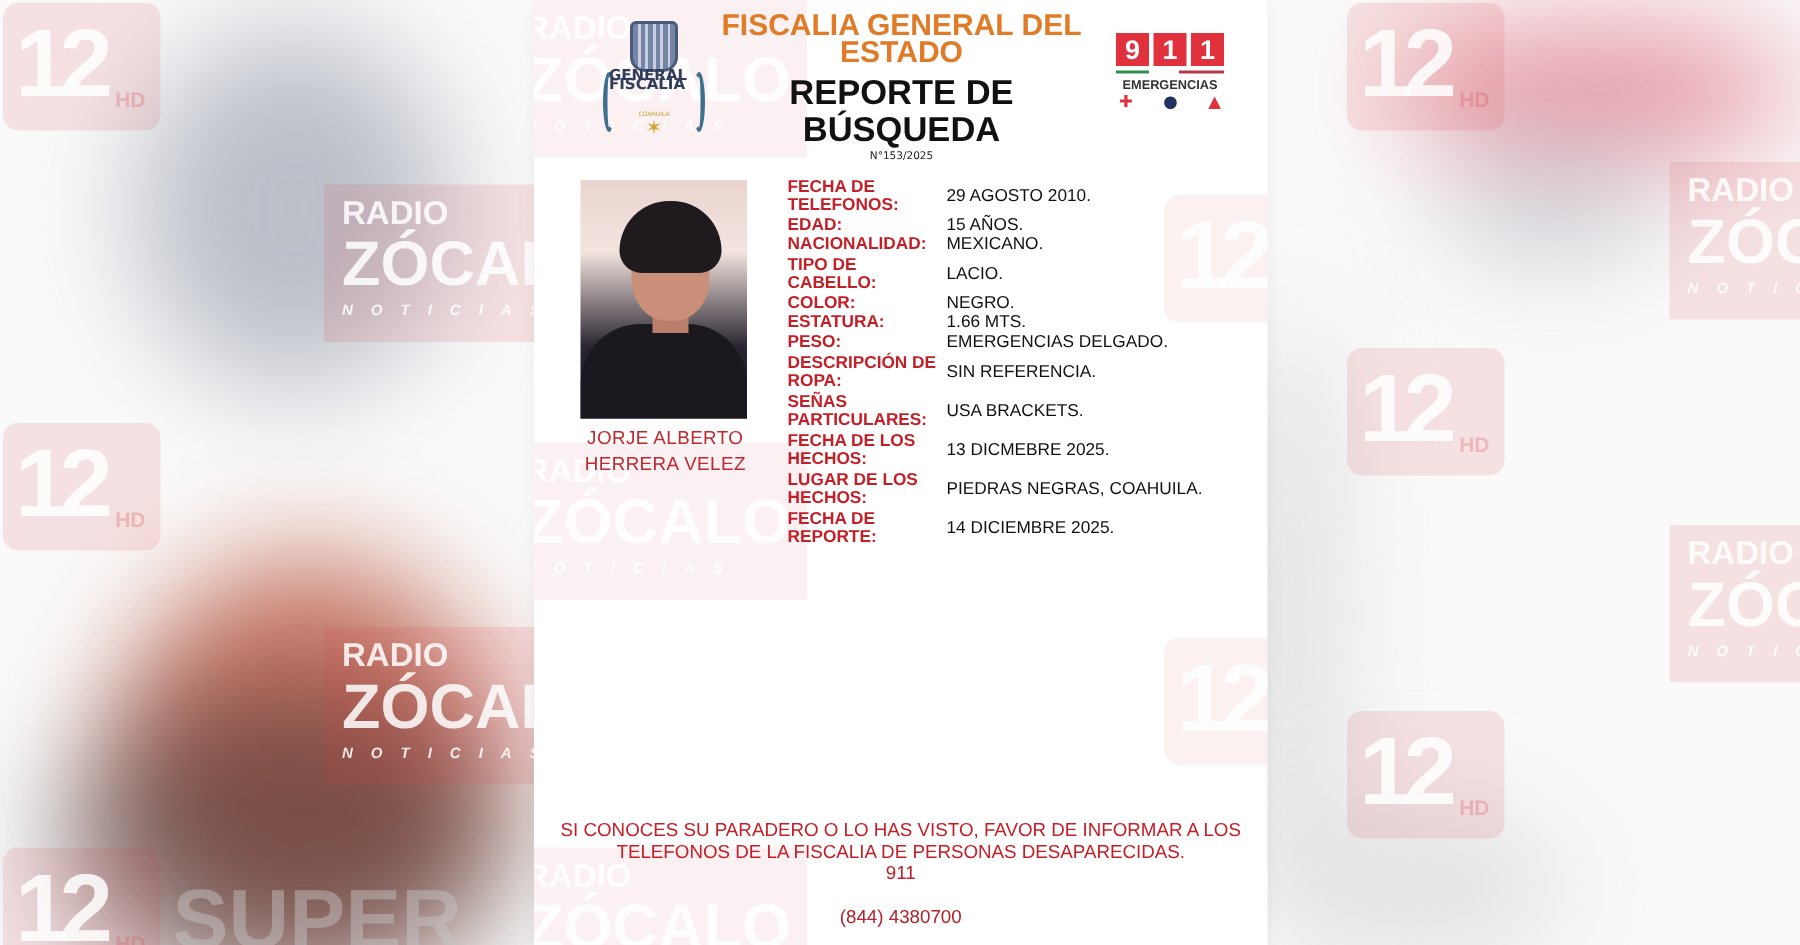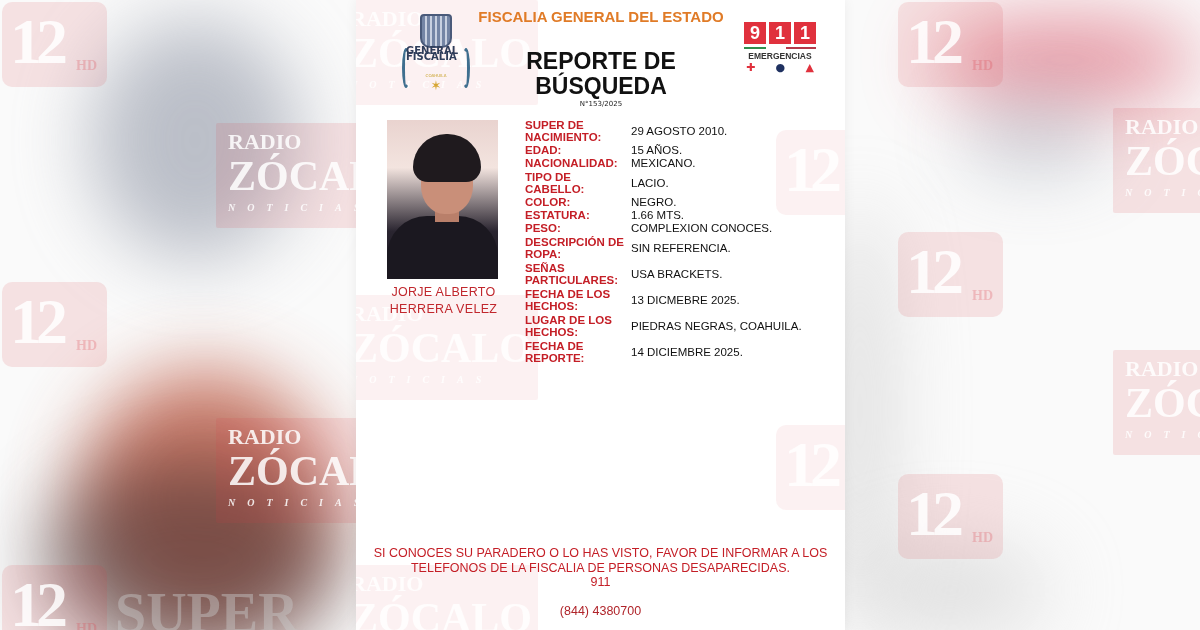--- a/index.html
+++ b/index.html
@@ -11,21 +11,21 @@
   .blob { position: absolute; border-radius: 50%; filter: blur(38px); }
   .blob.left-head { left: 90px; top: 20px; width: 210px; height: 240px; background: #9aa0ae; opacity: .65; }
   .blob.left-face { left: 80px; top: 370px; width: 250px; height: 260px; background: #c0614c; opacity: .85; }
   .blob.left-dark { left: 40px; top: 460px; width: 300px; height: 200px; background: #3a2c2e; opacity: .55; }
   .blob.right-red { left: 930px; top: 20px; width: 270px; height: 80px; background: #d9566a; opacity: .65; }
   .blob.right-grey { left: 960px; top: 100px; width: 150px; height: 70px; background: #8f96a6; opacity: .45; }
   .blob.right-edge { left: 830px; top: 200px; width: 60px; height: 420px; background: #bdbdbd; opacity: .5; }
   .blob.right-bot { left: 850px; top: 540px; width: 200px; height: 100px; background: #c9c9c9; opacity: .5; }
 
   .wm { position: absolute; background: rgba(220,60,70,.13); border-radius: 10px; color: rgba(255,255,255,.85);
-        font-family: Liberation Serif, serif; font-weight: bold; line-height: 1; }
+        font-family: Liberation Sans, sans-serif; font-weight: bold; line-height: 1; }
   .wm.tv { width: 105px; height: 85px; font-size: 64px; padding: 8px 0 0 8px; letter-spacing: -6px; }
   .wm.tv .hd { position: absolute; right: 10px; bottom: 14px; font-size: 14px; letter-spacing: 0; color: rgba(220,60,70,.25); }
   .wm.radio { width: 200px; height: 105px; border-radius: 2px; padding: 8px 12px; }
   .wm.radio .r1 { font-size: 22px; display: block; }
   .wm.radio .r2 { font-size: 42px; display: block; margin-top: 2px; }
   .wm.radio .r3 { font-size: 10px; letter-spacing: 12px; display: block; margin-top: 6px; font-style: italic; }
   .wm.super { background: transparent; color: rgba(200,200,200,.45); font-size: 56px; }
 
   
   .doc { position: absolute; left: 356px; top: 0; width: 489px; height: 630px; background: #ffffff;
@@ -38,21 +38,21 @@
   .seal .txt1, .seal .txt2 { position: absolute; left: 0; width: 60px; text-align: left; font-weight: bold;
                              color: #2f3d5a; font-size: 10px; line-height: 1; }
   .seal .txt1 { top: 40px; } .seal .txt2 { top: 34px; }
   .seal .txt3 { position: absolute; top: 61px; left: 0; width: 60px; text-align: center; font-size: 4px; color: #c8a22a; }
   .seal .laurel { position: absolute; top: 36px; width: 8px; height: 40px; border: 3px solid #3f6f8f; border-radius: 50%; }
   .seal .laurel.l { left: -4px; border-right-color: transparent; }
   .seal .laurel.r { right: -4px; border-left-color: transparent; }
   .seal .star { position: absolute; top: 66px; left: 0; width: 60px; text-align: center; color: #d6a530; font-size: 13px; }
 
   .header-org { position: absolute; left: 120px; top: 8px; width: 250px; text-align: center; color: #e07b27;
-                font-family: "Liberation Sans", sans-serif; font-weight: bold; font-size: 15px; line-height: 18px; }
+                font-family: "Liberation Sans", sans-serif; font-weight: bold; font-size: 20px; line-height: 18px; }
   .header-title { position: absolute; left: 120px; top: 49px; width: 250px; text-align: center; color: #111;
                   font-family: "Liberation Sans", sans-serif; font-weight: bold; font-size: 23px; line-height: 25px; }
   .header-num { position: absolute; left: 120px; top: 100px; width: 250px; text-align: center; color: #222;
                 font-size: 7px; }
 
   .e911 { position: absolute; left: 384px; top: 22px; width: 80px; }
   .e911 .digits { display: flex; gap: 3px; justify-content: center; }
   .e911 .digit { width: 22px; height: 22px; background: #e0313d; color: #fff; font-weight: bold; font-size: 18px;
                  line-height: 22px; text-align: center; font-family: "Liberation Sans", sans-serif; }
   .e911 .bars { display: flex; justify-content: space-between; margin: 3px 4px 0; }
@@ -191,21 +191,21 @@
     <div class="hair"></div>
   </div>
 
   <div class="person-name">
     <div>JORJE ALBERTO</div>
     <div>HERRERA VELEZ</div>
   </div>
 
   <div class="fields">
     <div class="field" style="height:26px">
-        <div class="k">SUPER DE NACIMIENTO:</div>
+        <div class="k">FECHA DE TELEFONOS:</div>
         <div class="v">29 AGOSTO 2010.</div>
       </div>
     <div class="field" style="height:13px">
         <div class="k">EDAD:</div>
         <div class="v">15 AÑOS.</div>
       </div>
     <div class="field" style="height:13px">
         <div class="k">NACIONALIDAD:</div>
         <div class="v">MEXICANO.</div>
       </div>
@@ -216,21 +216,21 @@
     <div class="field" style="height:13px">
         <div class="k">COLOR:</div>
         <div class="v">NEGRO.</div>
       </div>
     <div class="field" style="height:13px">
         <div class="k">ESTATURA:</div>
         <div class="v">1.66 MTS.</div>
       </div>
     <div class="field" style="height:13px">
         <div class="k">PESO:</div>
-        <div class="v">COMPLEXION CONOCES.</div>
+        <div class="v">EMERGENCIAS DELGADO.</div>
       </div>
     <div class="field" style="height:26px">
         <div class="k">DESCRIPCIÓN DE ROPA:</div>
         <div class="v">SIN REFERENCIA.</div>
       </div>
     <div class="field" style="height:26px">
         <div class="k">SEÑAS PARTICULARES:</div>
         <div class="v">USA BRACKETS.</div>
       </div>
     <div class="field" style="height:26px">

